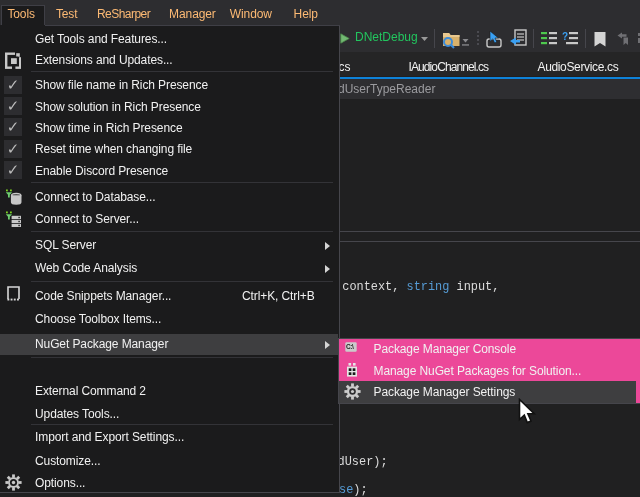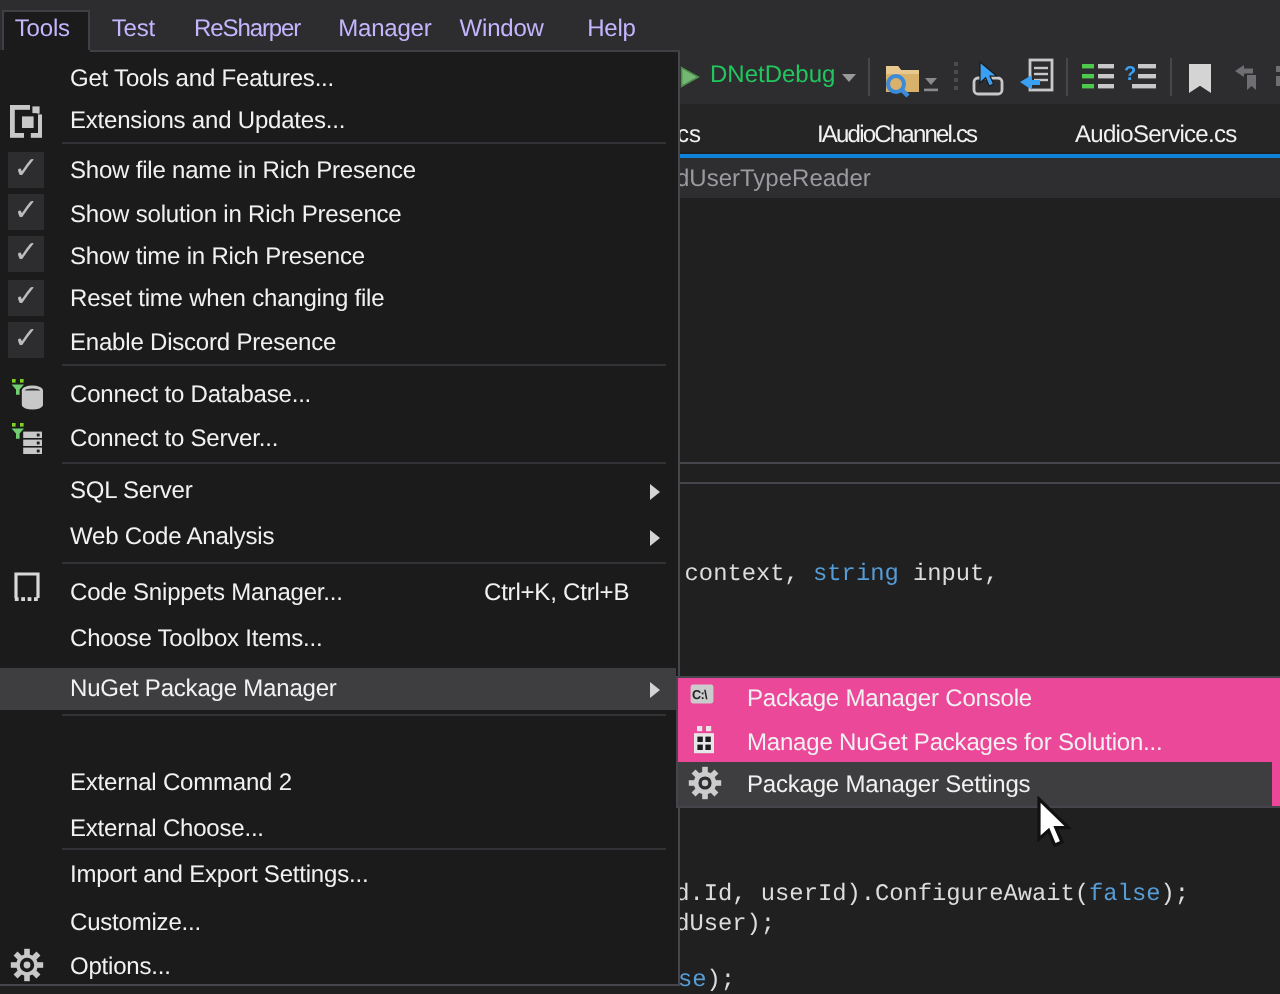--- a/index.html
+++ b/index.html
@@ -7,21 +7,21 @@
     font-family:"Liberation Sans", sans-serif; }
   .abs { position:absolute; }
   #stage { position:relative; width:640px; height:497px; overflow:hidden; }
   
   #menubar { left:0; top:0; width:640px; height:25px; background:#2d2d30; }
   #toolbar { left:339px; top:25px; width:301px; height:27px; background:#2d2d30; }
   #tabwell { left:339px; top:52px; width:301px; height:24px; background:#252526; }
   #blueline { left:339px; top:76.5px; width:301px; height:2.5px; background:#0e82d8; }
   #crumb { left:339px; top:78.5px; width:301px; height:20px; background:#2e2e31; }
   
-  .mb { position:absolute; top:0; height:25px; line-height:25px; color:#c4b5fd;
+  .mb { position:absolute; top:0; height:25px; line-height:25px; color:#fdba74;
         font-size:12px; letter-spacing:-0.1px; transform:translateY(1.8px); }
   #toolsbox { left:1px; top:4.5px; width:43.5px; height:20.5px; background:#1b1b1c;
         border:1px solid #3f3f46; border-bottom:none; }
   
   #popup { left:0; top:25px; width:340px; height:468px; background:#1b1b1c;
         border-right:1.6px solid #46464c; border-bottom:1.6px solid #46464c; }
   #popuptop { left:44.5px; top:25px; width:295.5px; height:1px; background:#3f3f46; }
   .mi { position:absolute; left:0; width:337px; height:21.5px; color:#f1f1f1;
         font-size:12px; letter-spacing:-0.1px; line-height:21.5px; transform:translateY(1px); }
   .mi .t { position:absolute; left:35px; top:0; white-space:pre; }
@@ -62,21 +62,20 @@
   <div class="tab" style="left:338.5px;">cs</div>
   <div class="tab" style="left:408.5px; letter-spacing:-0.9px;">IAudioChannel.cs</div>
   <div class="tab" style="left:537.5px; letter-spacing:-0.35px;">AudioService.cs</div>
 
   <div class="abs" style="left:338px; top:78.5px; height:20px; line-height:20px; color:#9b9b9f; font-size:12px;">dUserTypeReader</div>
 
   <div class="eline" style="top:230.8px;"></div>
   <div class="eline" style="top:240.5px;"></div>
   <div class="code" style="left:342.3px; top:280.5px;">context, <span class="kw">string</span> input,</div>
   <div class="code" style="left:341.5px; top:328.2px;margin-top:40px;">eAwait(<span class="kw">false</span>);</div>
-  <div class="code" style="left:337.6px; top:440.5px;">d.Id, userId).ConfigureAwait(<span class="kw">false</span>);</div>
   <div class="code" style="left:337.6px; top:455.5px;">dUser);</div>
   <div class="code" style="left:339px; top:484px;"><span class="kw">se</span>);</div>
 
   <div id="tbicons">
 
     <svg class="abs" style="left:339.5px; top:32.5px;" width="10" height="11" viewBox="0 0 10 11">
       <path d="M0.8 0.8 L9.2 5.5 L0.8 10.2 Z" fill="#72b872" stroke="#4d8a4d" stroke-width="0.8"></path>
     </svg>
     <div class="abs" style="left:355px; top:25px; height:25px; line-height:25px; font-size:12px; color:#22c55e;">DNetDebug</div>
     <svg class="abs" style="left:420px; top:35.5px;" width="9" height="6" viewBox="0 0 9 6">
@@ -209,21 +208,21 @@
       </div>
     <div class="mi" style="top:306.7px;padding-left:39px;">
         <span class="t">NuGet Package Manager</span>
         <span class="arrow"></span>
       </div>
     <div class="sep" style="top:330.5px;"></div>
     <div class="mi" style="top:354.4px;">
         <span class="t">External Command 2</span>
       </div>
     <div class="mi" style="top:376.7px;">
-        <span class="t">External Choose...</span>
+        <span class="t">Updates Tools...</span>
       </div>
     <div class="sep" style="top:398.2px;"></div>
     <div class="mi" style="top:400.1px;">
         <span class="t">Import and Export Settings...</span>
       </div>
     <div class="mi" style="top:423.6px;">
         <span class="t">Customize...</span>
       </div>
     <div class="mi" style="top:446.4px;">
         <span class="t">Options...</span>

